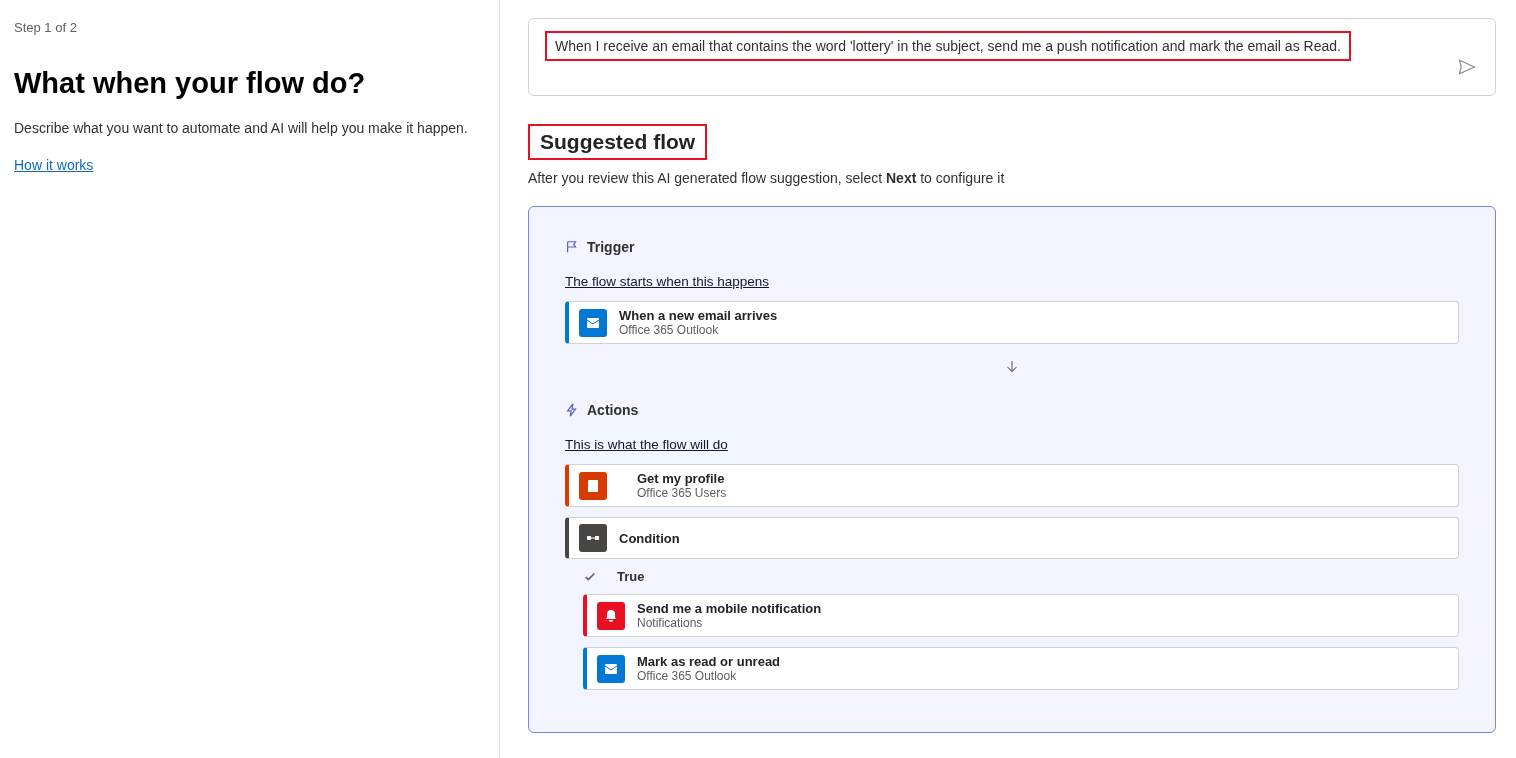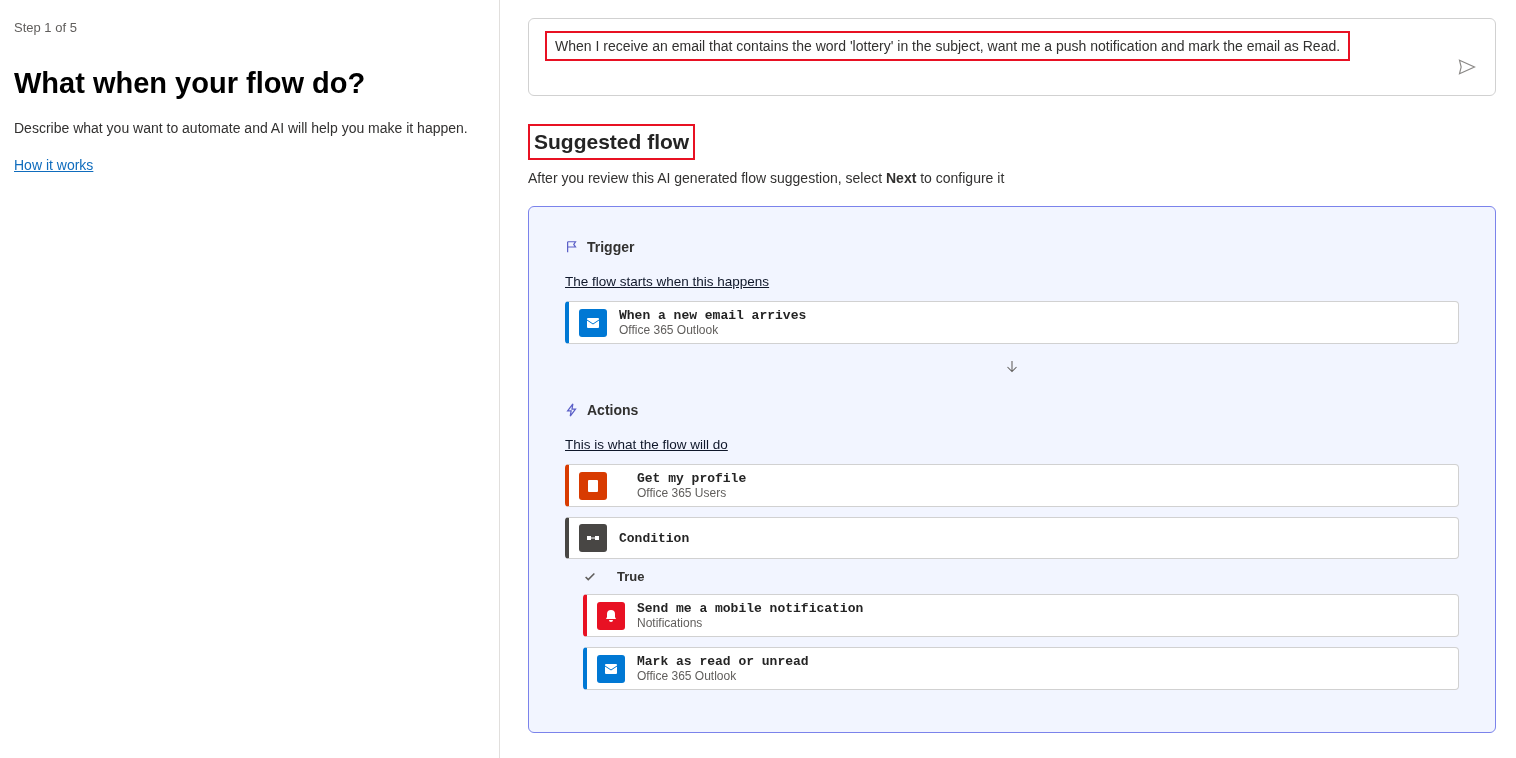--- a/index.html
+++ b/index.html
@@ -40,21 +40,21 @@
     bottom: 18px;
     width: 20px; height: 20px;
     color: #8a8886;
   }
   .send-icon svg { width: 100%; height: 100%; stroke: currentColor; fill: none; stroke-width: 1.4; }
 
   
   .suggest-title-wrap {
     border: 2.5px solid #e81123;
     display: inline-block;
-    padding: 4px 4px;
+    padding: 4px 10px;
     margin-bottom: 10px;
   }
   .suggest-title { font-size: 21px; font-weight: 600; color: #242424; }
   .suggest-desc  { font-size: 14px; color: #323130; margin-bottom: 20px; }
   .suggest-desc b { font-weight: 600; }
 
   
   .flow-card {
     border: 1.5px solid #7b83eb;
     border-radius: 6px;
@@ -88,21 +88,21 @@
     border-radius: 3px;
     display: flex; align-items: center; justify-content: center;
     flex-shrink: 0;
   }
   .ic-outlook { background: #0078d4; }
   .ic-office  { background: #d83b01; }
   .ic-control { background: #484644; }
   .ic-notif   { background: #e81123; }
   .step-icon svg { width: 16px; height: 16px; fill: #fff; }
 
-  .step-text .t { font-size: 13px; font-weight: 600; color: #242424; font-family: Liberation Mono, monospace; }
+  .step-text .t { font-size: 13px; font-weight: 600; color: #242424; }
   .step-text .s { font-size: 12px; color: #605e5c; }
 
   .arrow-down {
     text-align: center;
     margin: 14px 0 22px 0;
     color: #605e5c;
   }
   .arrow-down svg { width: 18px; height: 18px; stroke: currentColor; fill: none; stroke-width: 1.4; }
 
   .branch {
@@ -114,32 +114,32 @@
     margin: 8px 0 10px 0;
   }
   .branch-label svg { width: 14px; height: 14px; stroke: #605e5c; fill: none; stroke-width: 1.8; }
 
   .flag-icon svg, .bolt-icon svg { stroke: #5b5fc7; fill: none; stroke-width: 1.4; }
 </style>
 </head>
 <body>
 
 <div class="left-pane">
-  <div class="step-label">Step 1 of 5</div>
+  <div class="step-label">Step 1 of 2</div>
   <h1 class="page-title">What when your flow do?</h1>
   <p class="page-desc">Describe what you want to automate and AI will help you make it happen.</p>
   <a class="link">How it works</a>
 </div>
 
 <div class="right-pane">
 
   
   <div class="prompt-box">
     <span class="prompt-text-wrap">
-      <span class="prompt-text">When I receive an email that contains the word 'lottery' in the subject, want me a push notification and mark the email as Read.</span>
+      <span class="prompt-text">When I receive an email that contains the word 'lottery' in the subject, send me a push notification and mark the email as Read.</span>
     </span>
     <span class="send-icon">
       <svg viewBox="0 0 24 24">
           <path d="M3 20l18-8L3 4l2 8-2 8z"></path>
         </svg>
     </span>
   </div>
 
   
   <div class="suggest-title-wrap">

